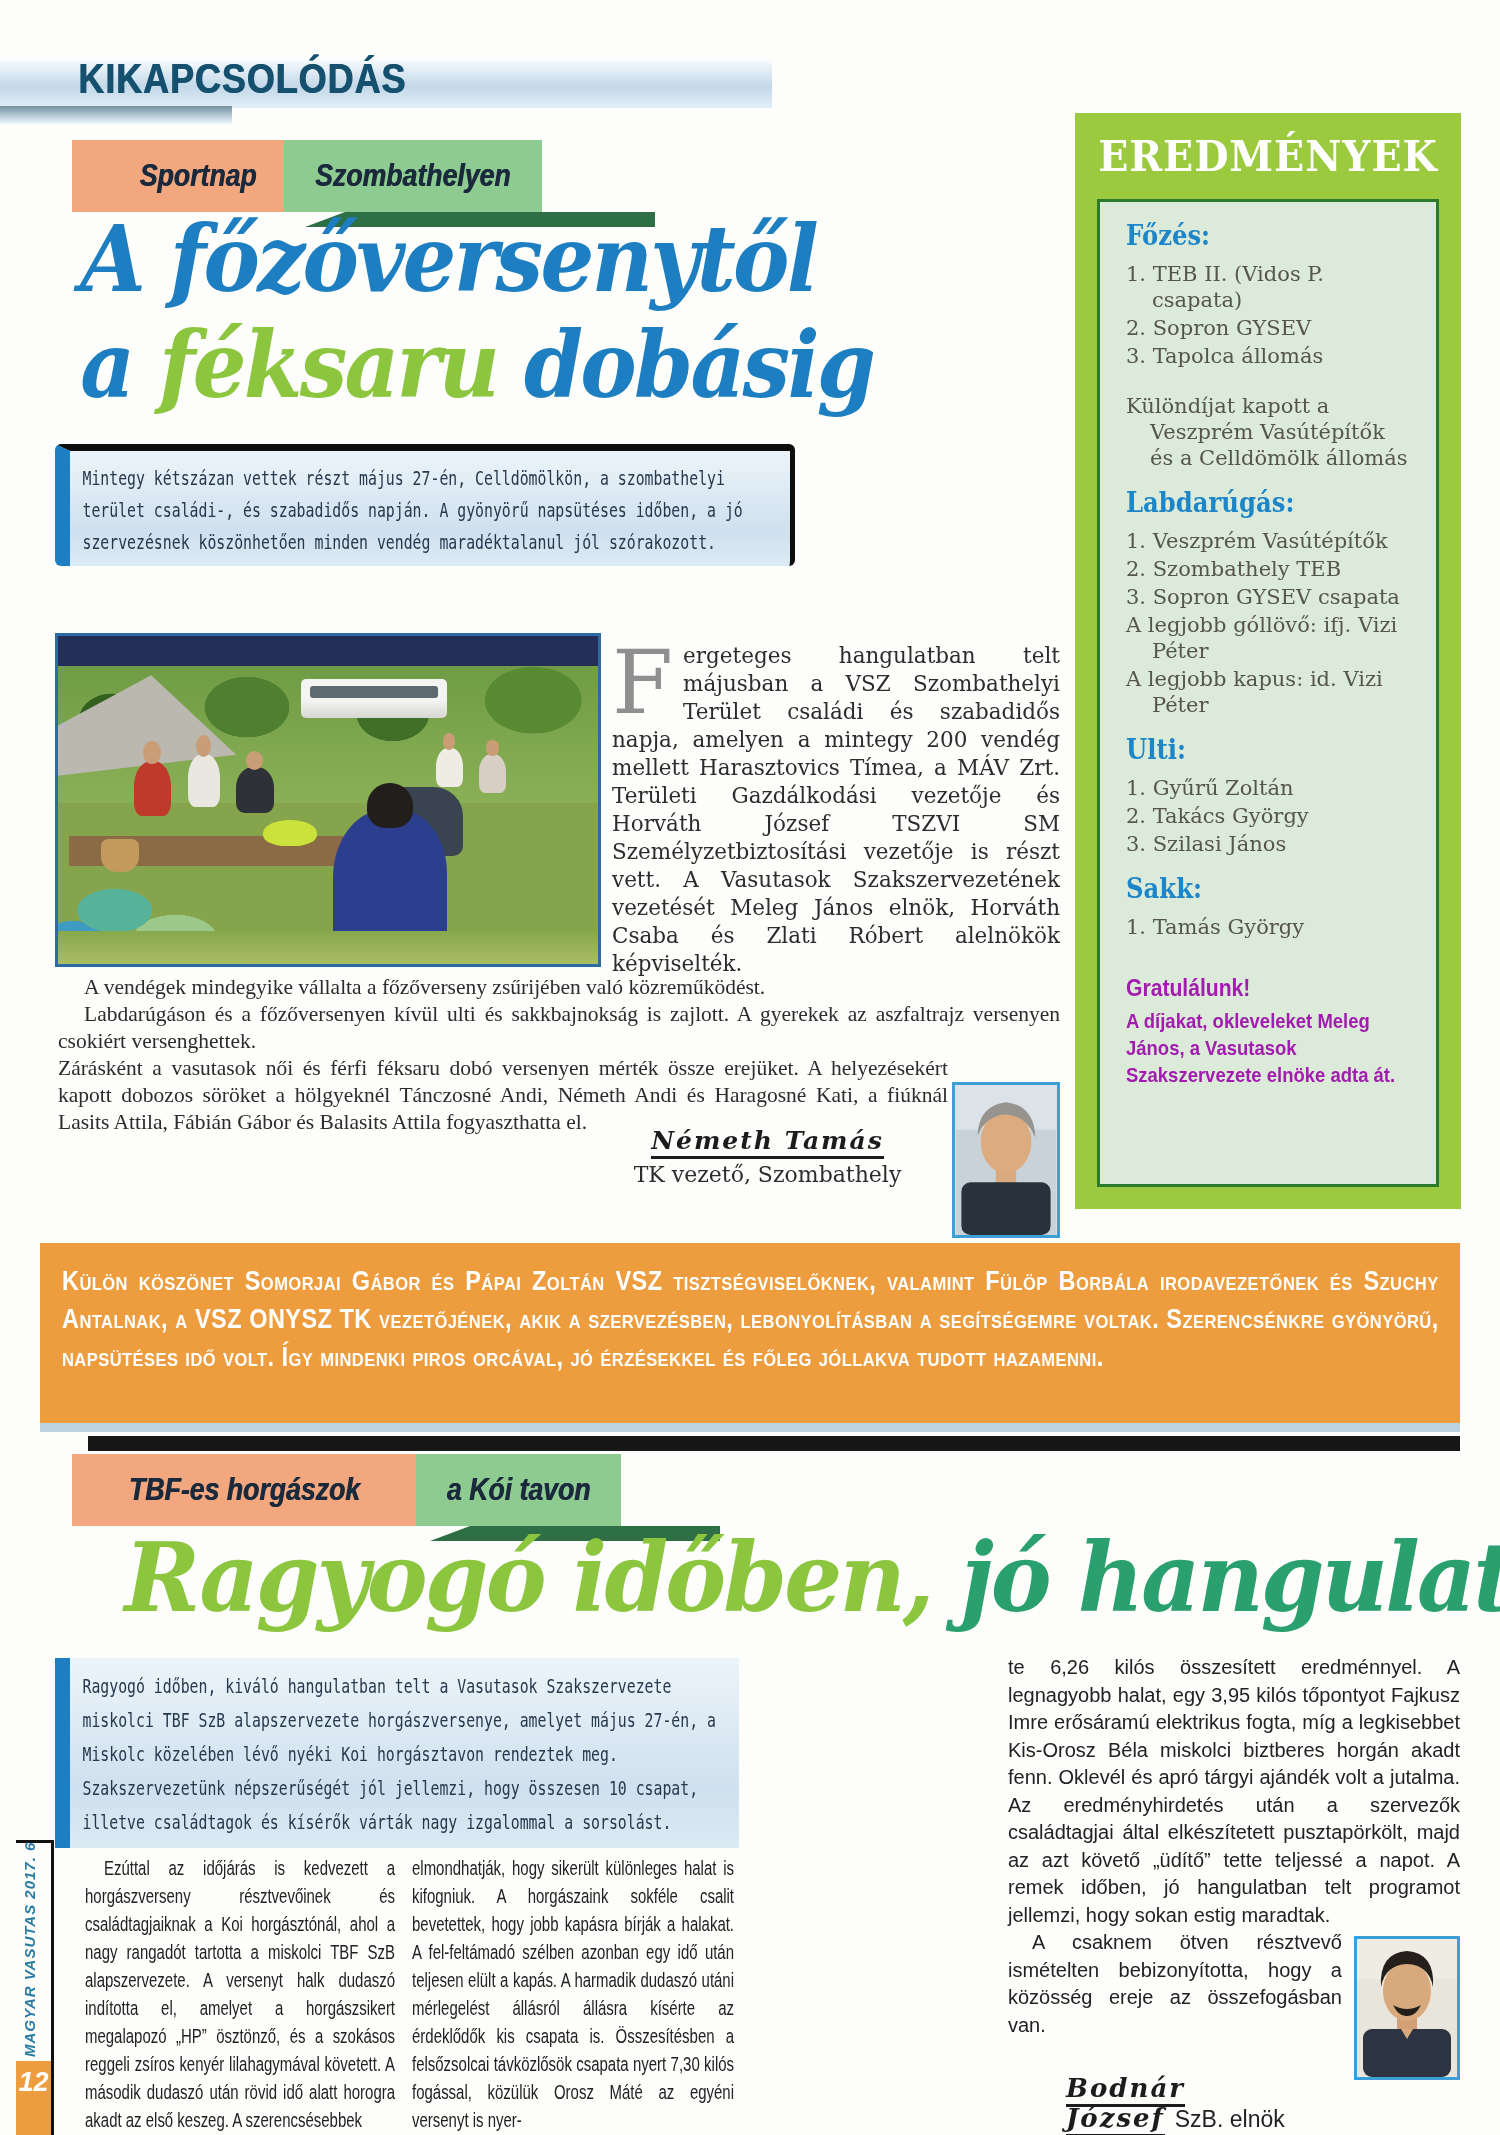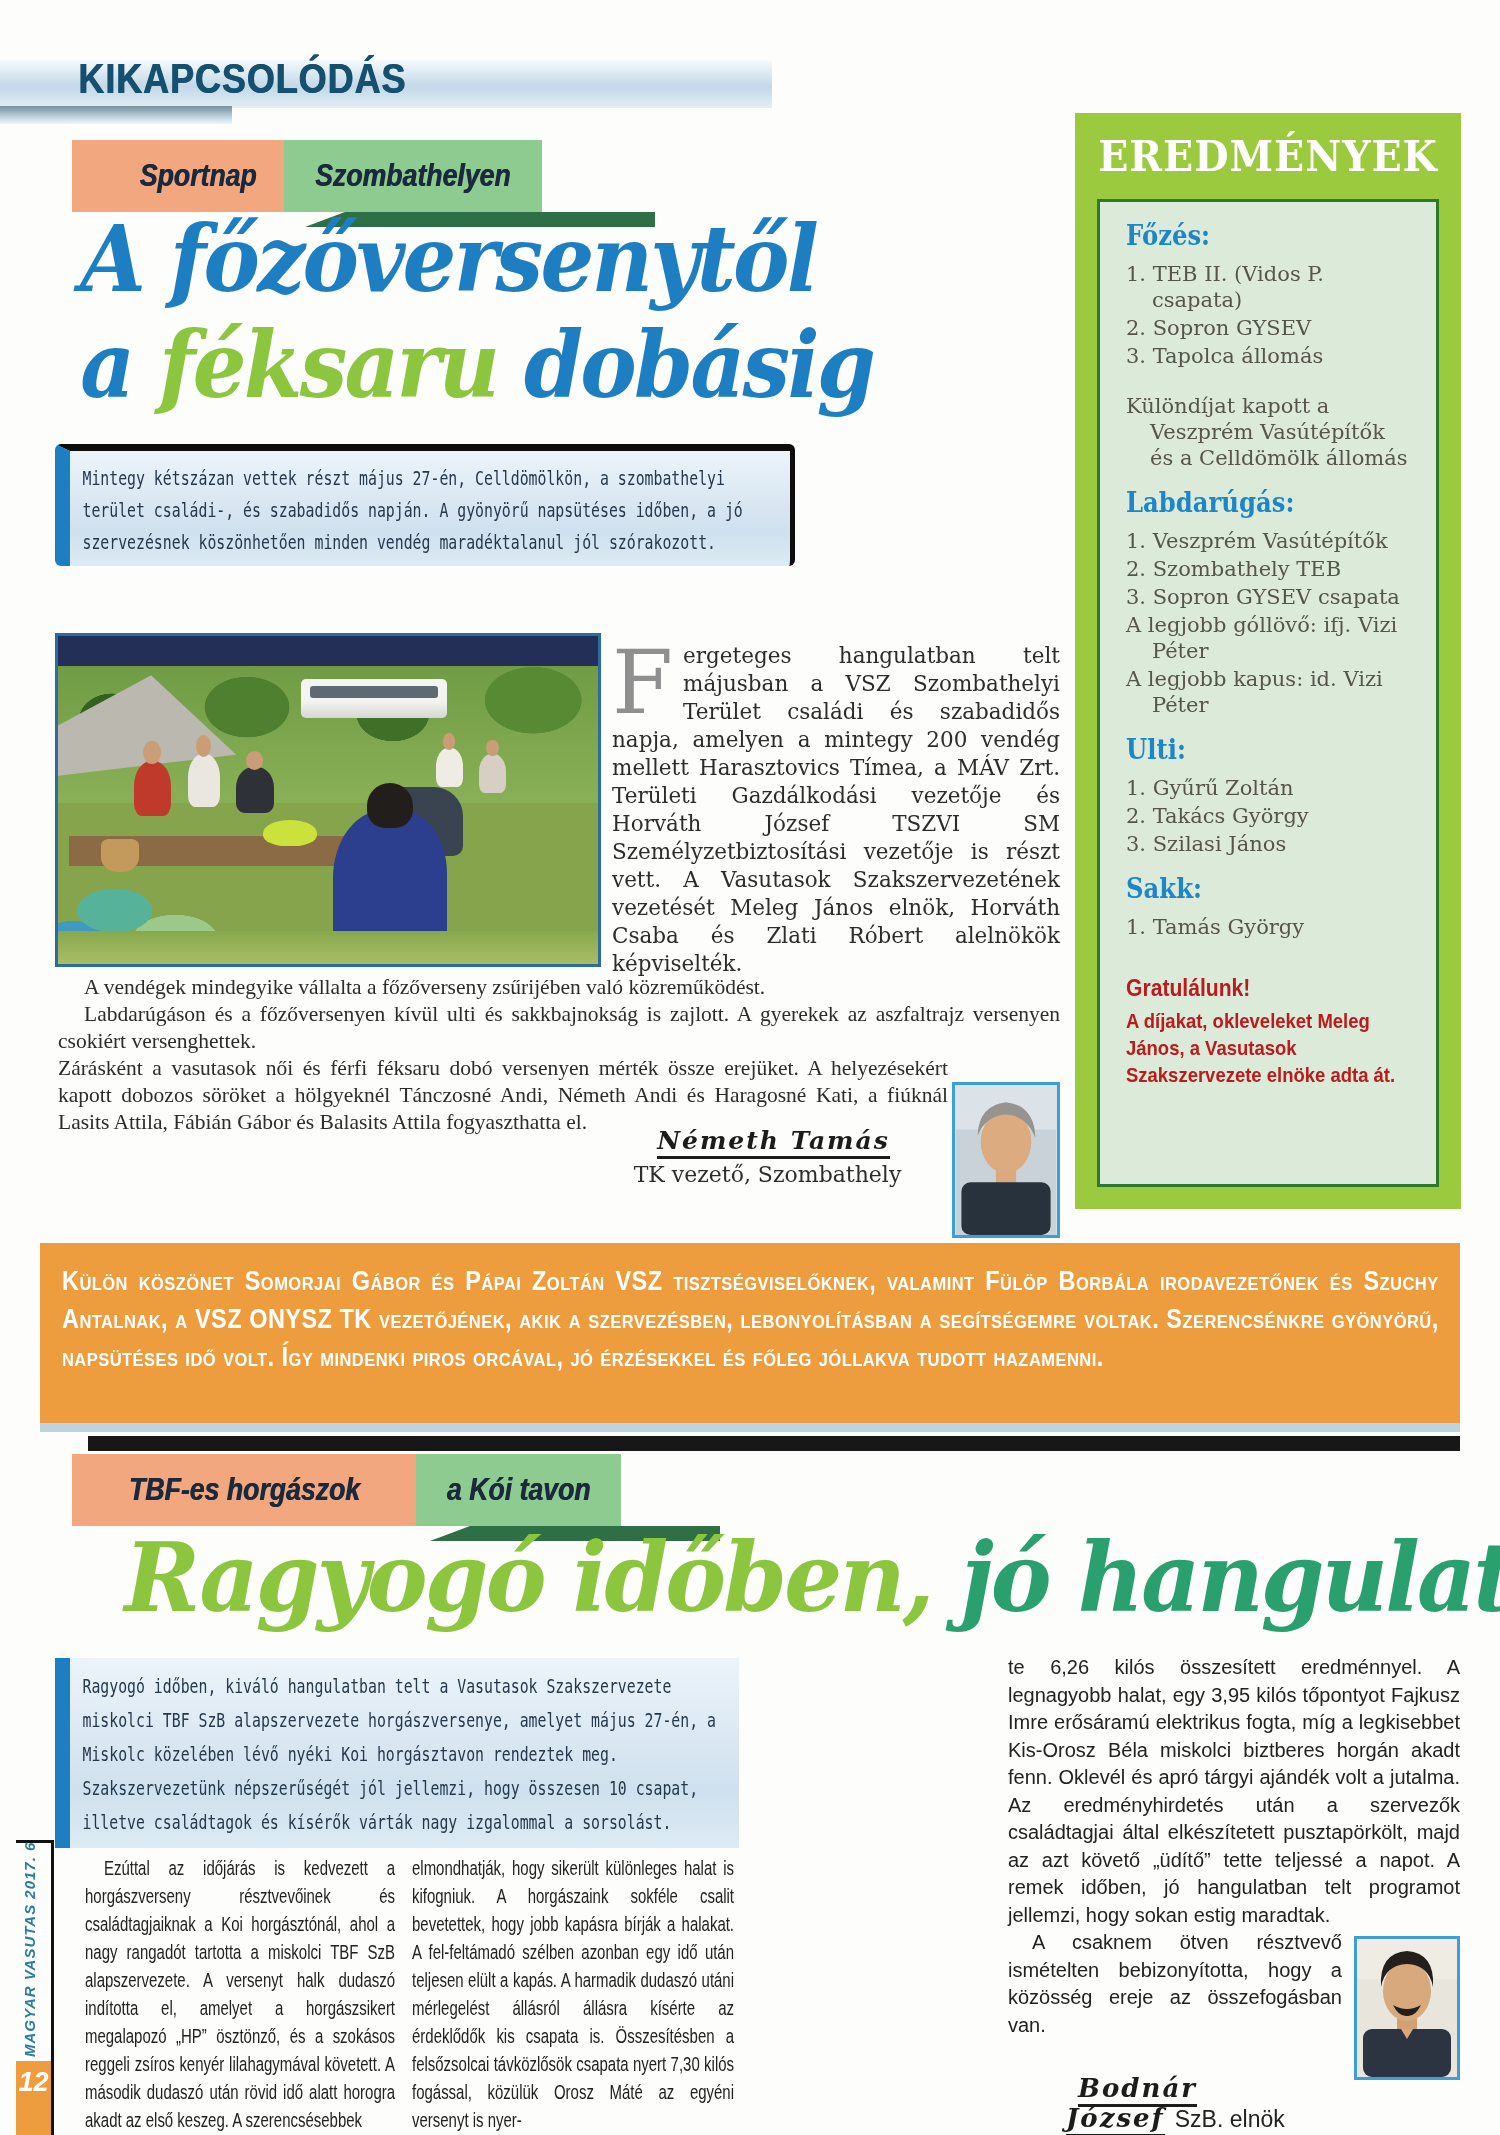--- a/index.html
+++ b/index.html
@@ -111,41 +111,41 @@
     color:#8f8f8f; padding:6px 10px 0 0; }
   .paras { position:absolute; left:58px; top:974px; width:1002px;
     font-family:Liberation Serif, serif; font-size:21.5px; line-height:27px;
     text-align:justify; color:#2c2c2c; }
   .paras p { margin:0; }
   .paras p.ind { text-indent:26px; }
   .paras p.narrow { padding-right:112px; }
   .sig1 { position:absolute; left:600px; top:1126px; width:335px; text-align:center; }
   .sig-name { font-family:"DejaVu Serif",serif; font-style:italic; font-weight:700;
     font-size:25px; letter-spacing:2px; color:#1c1c1c;
-    border-bottom:3px solid #1c1c1c; padding-bottom:1px;margin-left:12px; }
+    border-bottom:3px solid #1c1c1c; padding-bottom:1px; }
   .sig-role { font-family:"DejaVu Serif",serif; font-size:22px; margin-top:7px; color:#2c2c2c; }
   .photoA { position:absolute; left:952px; top:1082px; width:102px; height:150px;
     border:3px solid #3c9fd6; }
   .photoA svg, .photoB svg { display:block; width:100%; height:100%; }
 
   
   .results { position:absolute; left:1075px; top:113px; width:386px; height:1096px;
     background:#9bca3e; }
   .results-title { margin:18px 8px 0; text-align:center; font-family:"DejaVu Serif",serif;
     font-weight:700; font-size:43px; color:#ffffff; letter-spacing:1px; white-space:nowrap;
     transform:scaleX(0.92); transform-origin:50% 0; }
   .results-inner { position:absolute; left:22px; right:22px; top:86px; bottom:22px;
     background:#dcead9; border:3px solid #2c7a30; padding:18px 26px; box-sizing:border-box;
     font-family:"DejaVu Serif",serif; color:#55554c; overflow:hidden; }
   .res-h { font-weight:700; font-size:27px; color:#1d86c8; margin:16px 0 10px;
     transform:scaleX(0.9); transform-origin:0 0; white-space:nowrap; }
   .res-h.first { margin-top:0; }
   .res-item { font-size:21px; line-height:26px; padding-left:26px; text-indent:-26px; margin:2px 0; }
   .res-note { font-size:21px; line-height:26px; padding-left:24px; text-indent:-24px; margin-top:24px; }
-  .res-congrats { margin-top:34px; color:#b91c1c; font-family:"Liberation Sans",sans-serif; font-weight:700; }
+  .res-congrats { margin-top:34px; color:#a21caf; font-family:"Liberation Sans",sans-serif; font-weight:700; }
   .res-congrats .t { font-size:24px; margin-bottom:5px; transform:scaleX(0.88); transform-origin:0 0; white-space:nowrap; }
   .res-congrats .x { font-size:21px; line-height:27px; transform:scaleX(0.88); transform-origin:0 0; width:113%; }
 
   
   .banner { position:absolute; left:40px; top:1243px; width:1420px; height:180px;
     background:#ee9d3e; box-sizing:border-box; padding:19px 22px; overflow:hidden; }
   .banner-text { font-weight:700; font-size:27px; line-height:38px; color:#ffffff;
     font-variant:small-caps; letter-spacing:0.5px; text-align:justify;
     transform:scaleX(0.87); transform-origin:0 0; width:115%; }
   .banner-shadow { position:absolute; left:40px; top:1423px; width:1420px; height:9px; background:#bcd3e2; }

